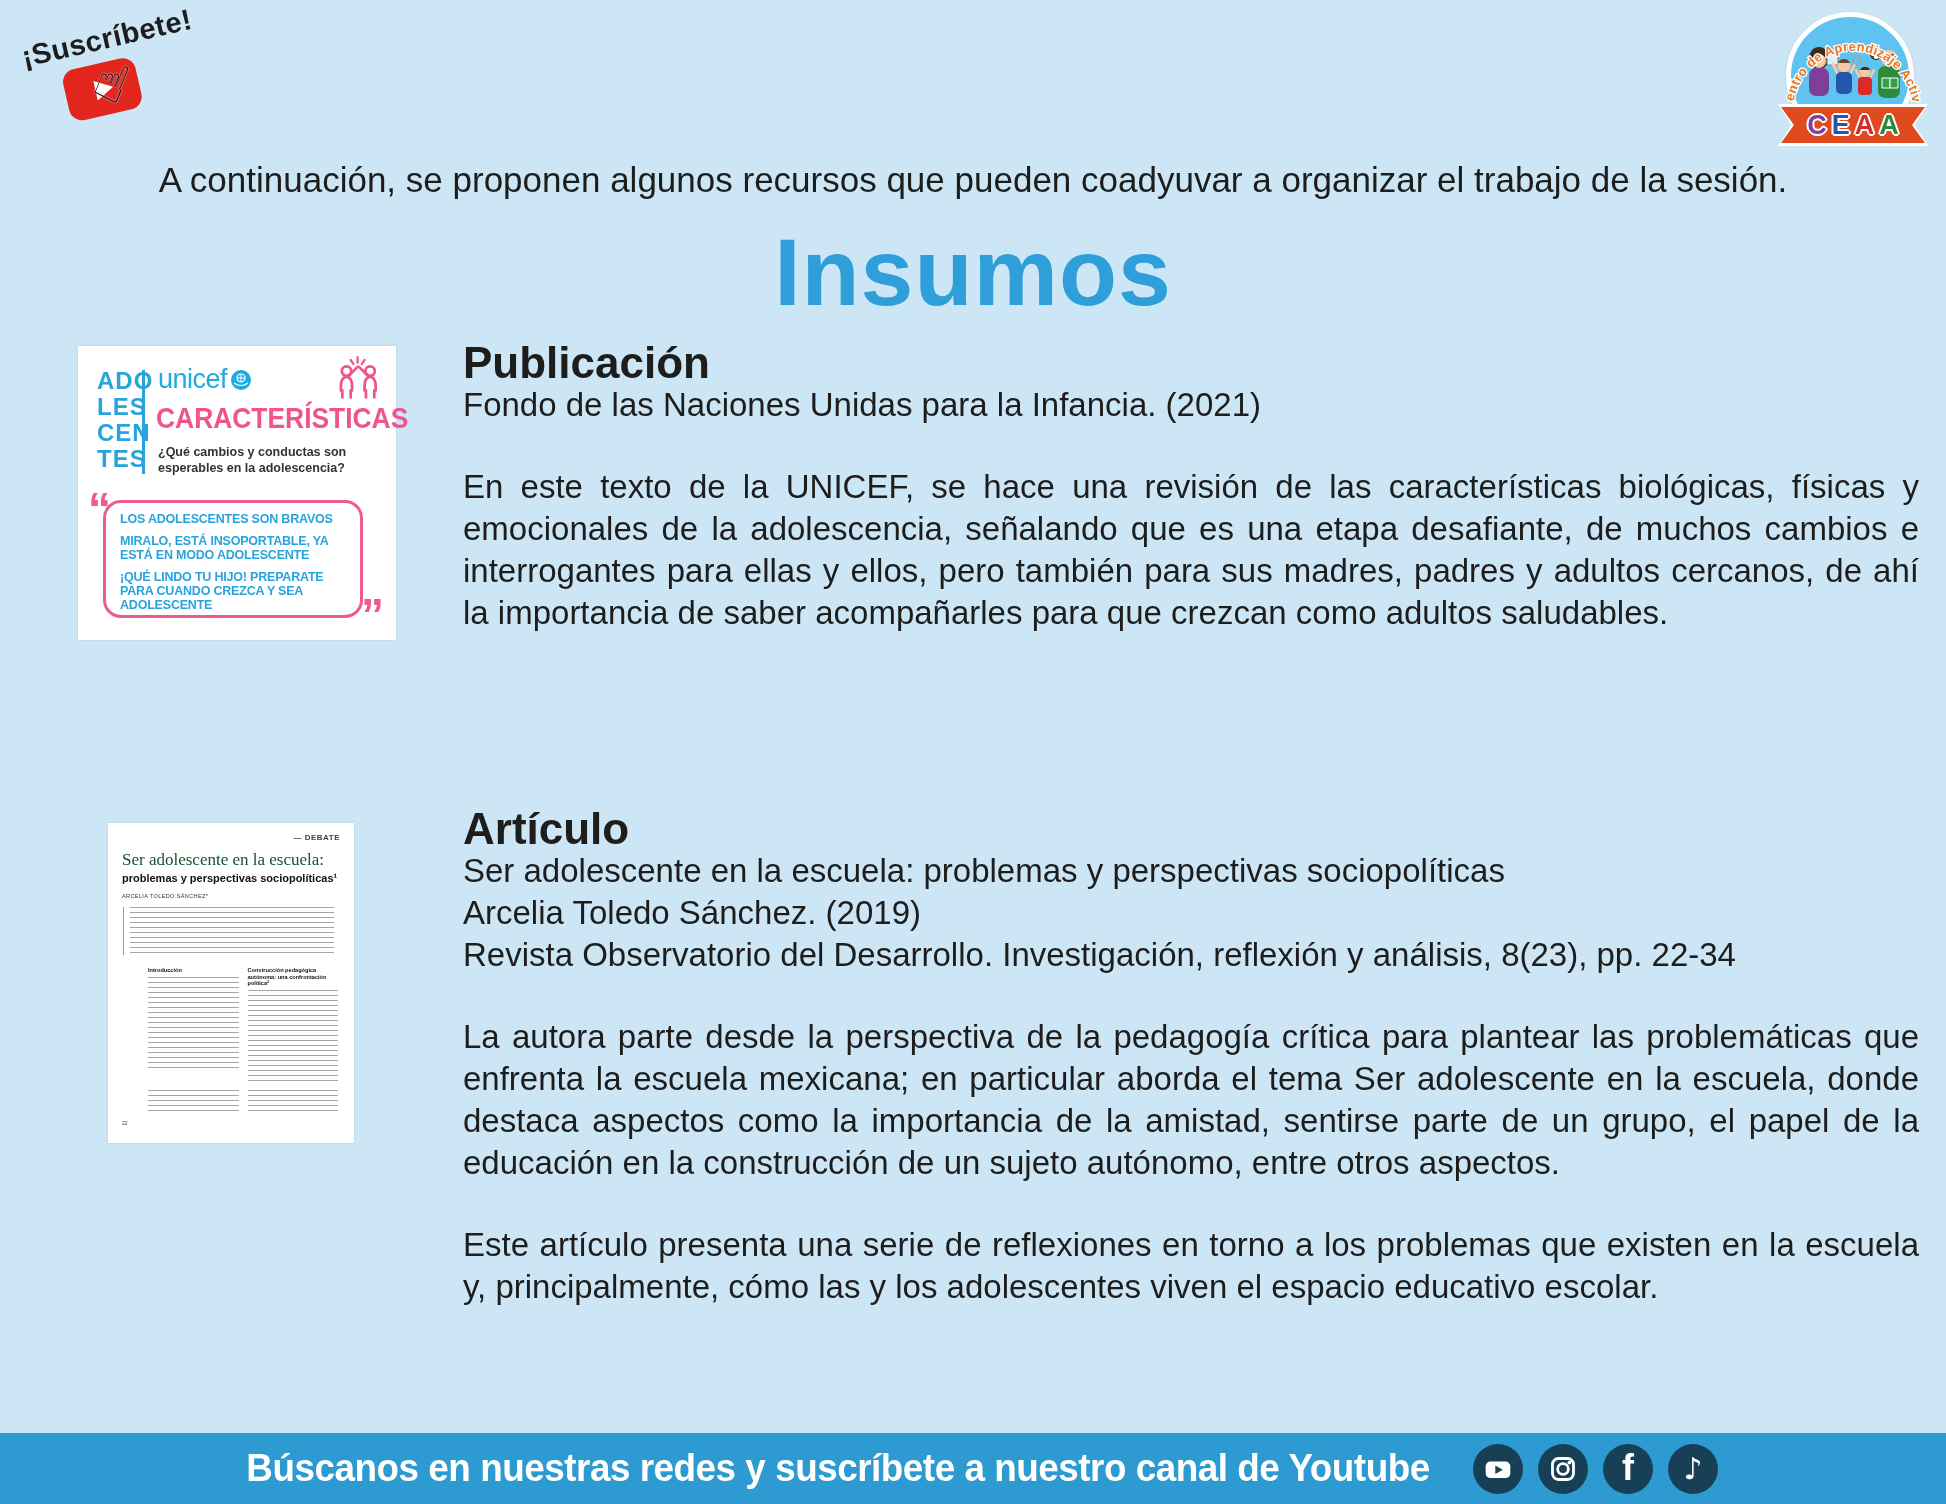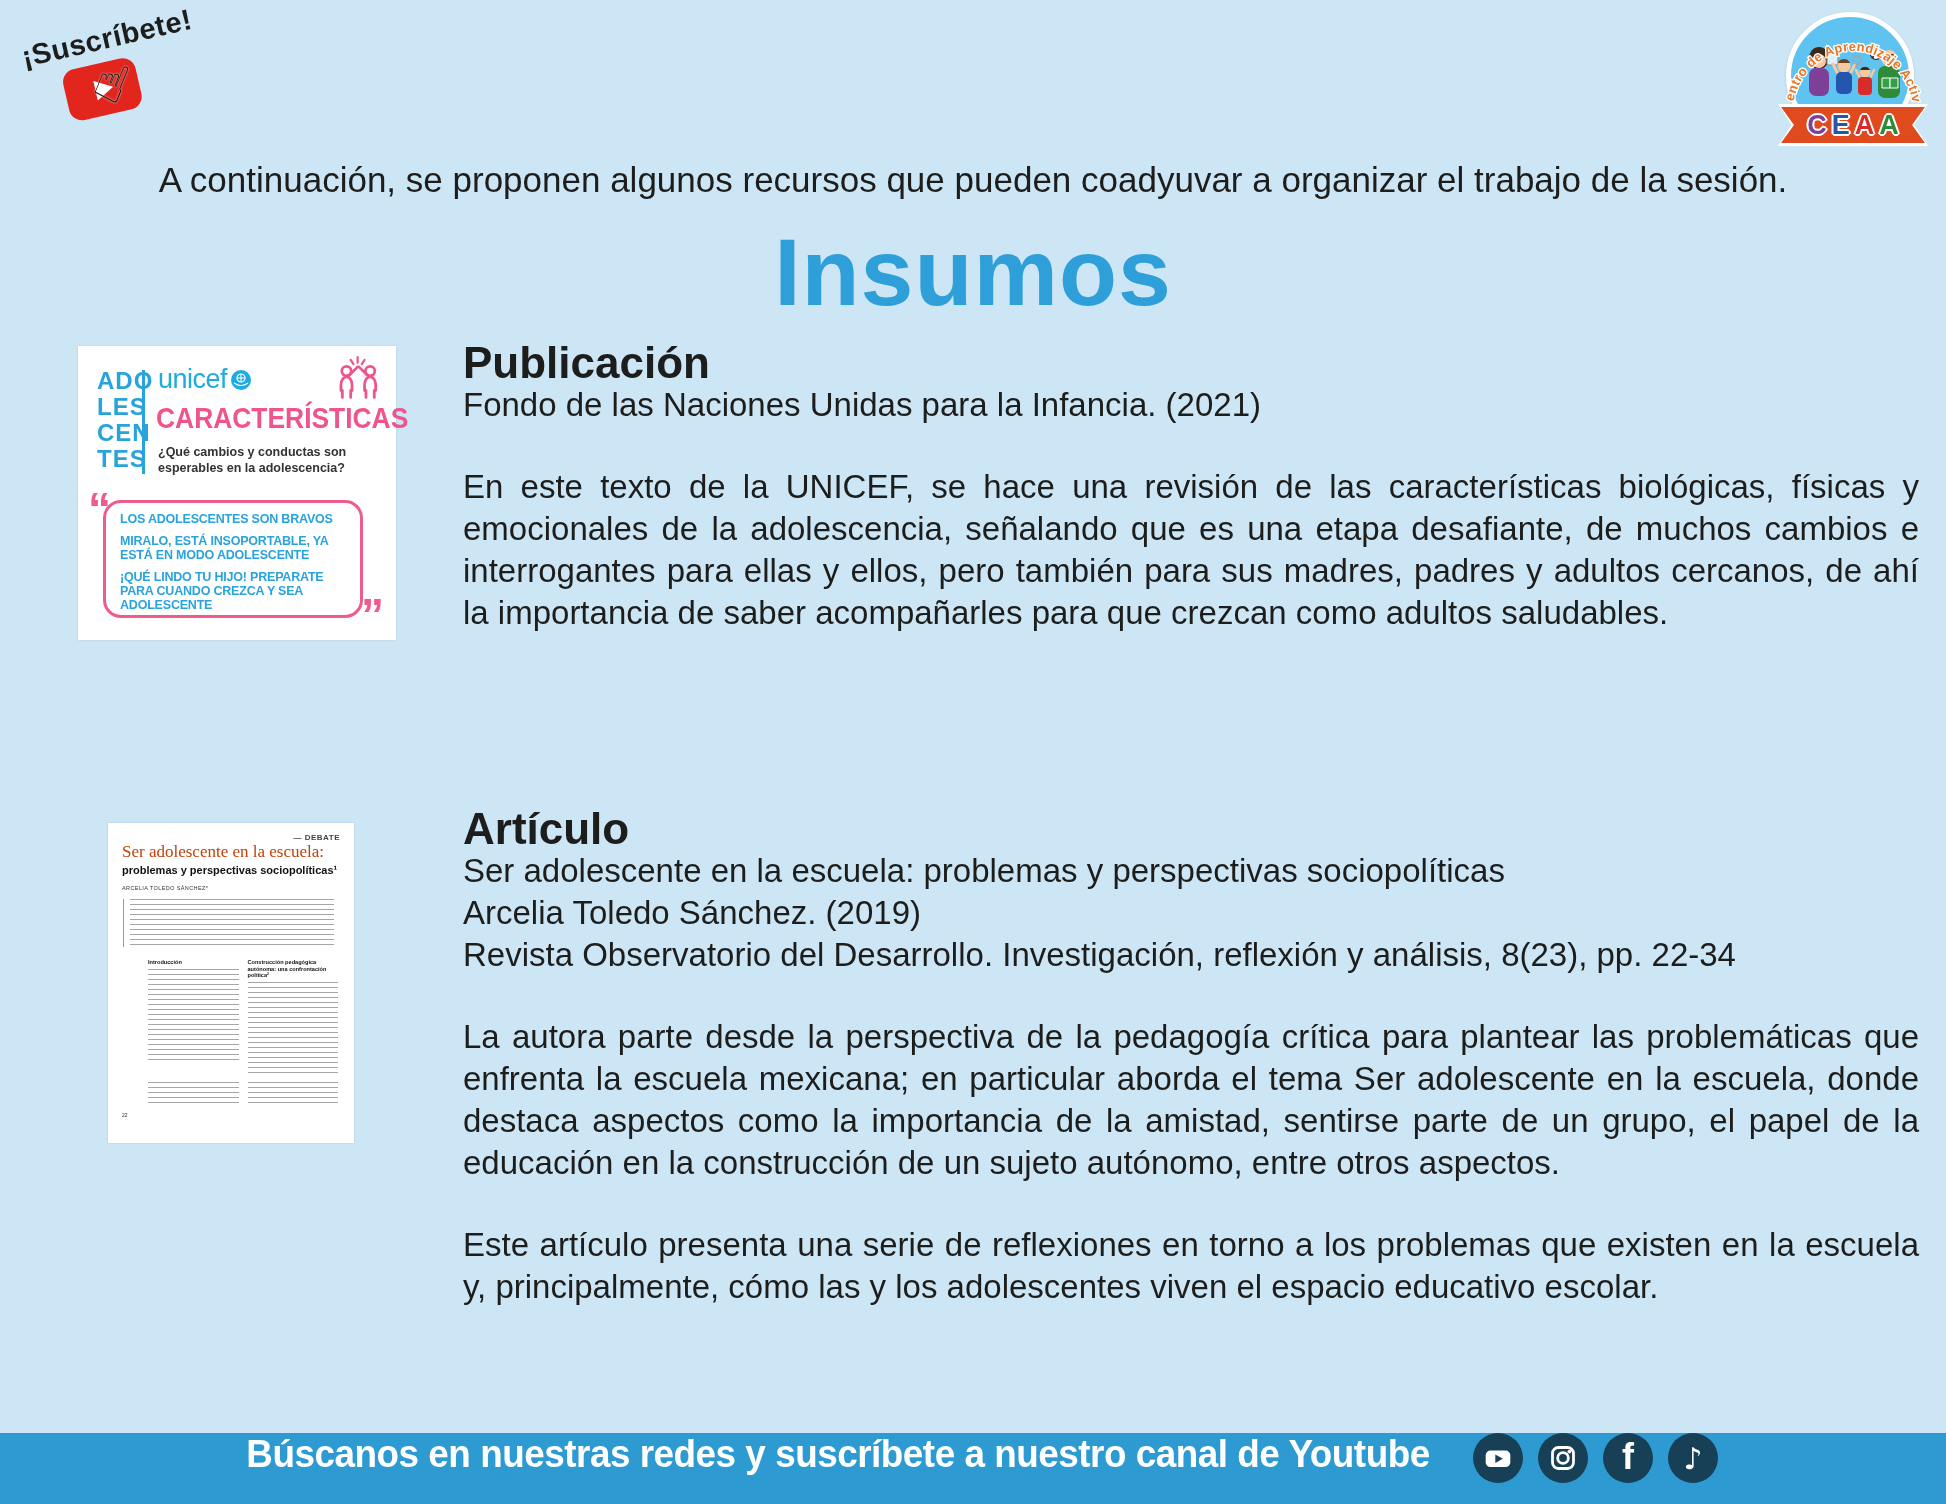--- a/index.html
+++ b/index.html
@@ -58,36 +58,36 @@
     border:3px solid #ee5c8c;border-radius:18px;box-sizing:border-box;padding:9px 8px 6px 14px;}
   .t1-quote{position:absolute;color:#ee5c8c;font-weight:bold;font-size:46px;line-height:1;}
   .t1-q-open{left:10px;top:140px;}
   .t1-q-close{left:283px;top:246px;}
   .t1-qline{color:#29a3dc;font-weight:bold;font-size:12.5px;line-height:14px;margin-bottom:8px;
     letter-spacing:-.2px;}
   
   .thumb2{position:absolute;left:108px;top:823px;width:246px;height:320px;background:#fff;
     box-sizing:border-box;padding:10px 14px;box-shadow:0 0 2px rgba(0,0,0,.15);}
   .t2-debate{text-align:right;font-size:8px;color:#444;letter-spacing:.5px;font-weight:bold;}
-  .t2-title{font-family:"Liberation Serif","DejaVu Serif",serif;font-size:17px;color:#c2410c;margin-top:0;}
+  .t2-title{font-family:"Liberation Serif","DejaVu Serif",serif;font-size:17px;color:#14532d;margin-top:8px;}
   .t2-sub{font-size:11px;font-weight:bold;margin-top:2px;color:#111;}
   .t2-author{font-size:5.5px;margin-top:9px;letter-spacing:.4px;color:#333;}
   .stripes-light{background-image:repeating-linear-gradient(to bottom,#a6a6a6 0,#a6a6a6 1.3px,transparent 1.3px,transparent 5px);}
   .t2-abstract{margin-top:8px;margin-left:1px;border-left:1.5px solid #999;padding-left:6px;height:48px;}
   .t2-abstract div{height:100%;width:97%;}
   .t2-cols{display:flex;gap:9px;margin-top:12px;margin-left:26px;margin-right:2px;}
   .t2-col{flex:1;}
   .t2-colhead{font-size:5.6px;font-weight:bold;line-height:6.6px;color:#111;}
   .t2-colbody{margin-top:3px;height:92px;}
   .t2-footrow{display:flex;gap:9px;margin-top:8px;margin-left:26px;margin-right:2px;}
   .t2-footrow div{flex:1;height:22px;}
   .t2-page{font-size:5px;margin-top:8px;color:#333;}
   
   .footer{position:absolute;left:0;right:0;bottom:0;height:71px;background:#2d9bd1;
-    display:flex;align-items:flex-start;justify-content:center;gap:15px;}
+    display:flex;align-items:center;justify-content:center;gap:15px;}
   .footer-text{color:#fff;font-weight:bold;font-size:38px;letter-spacing:-.5px;margin-right:10px;
     transform:scaleX(.97);}
   .soc{width:50px;height:50px;border-radius:50%;background:#173f55;display:flex;
     align-items:center;justify-content:center;cursor:pointer;}
   .soc .fb{color:#fff;font-weight:bold;font-size:36px;line-height:1;margin-top:-2px;}
   .soc .tk{color:#fff;font-weight:bold;font-size:30px;font-family:"DejaVu Sans",sans-serif;}
 </style>
 </head>
 <body>
 

